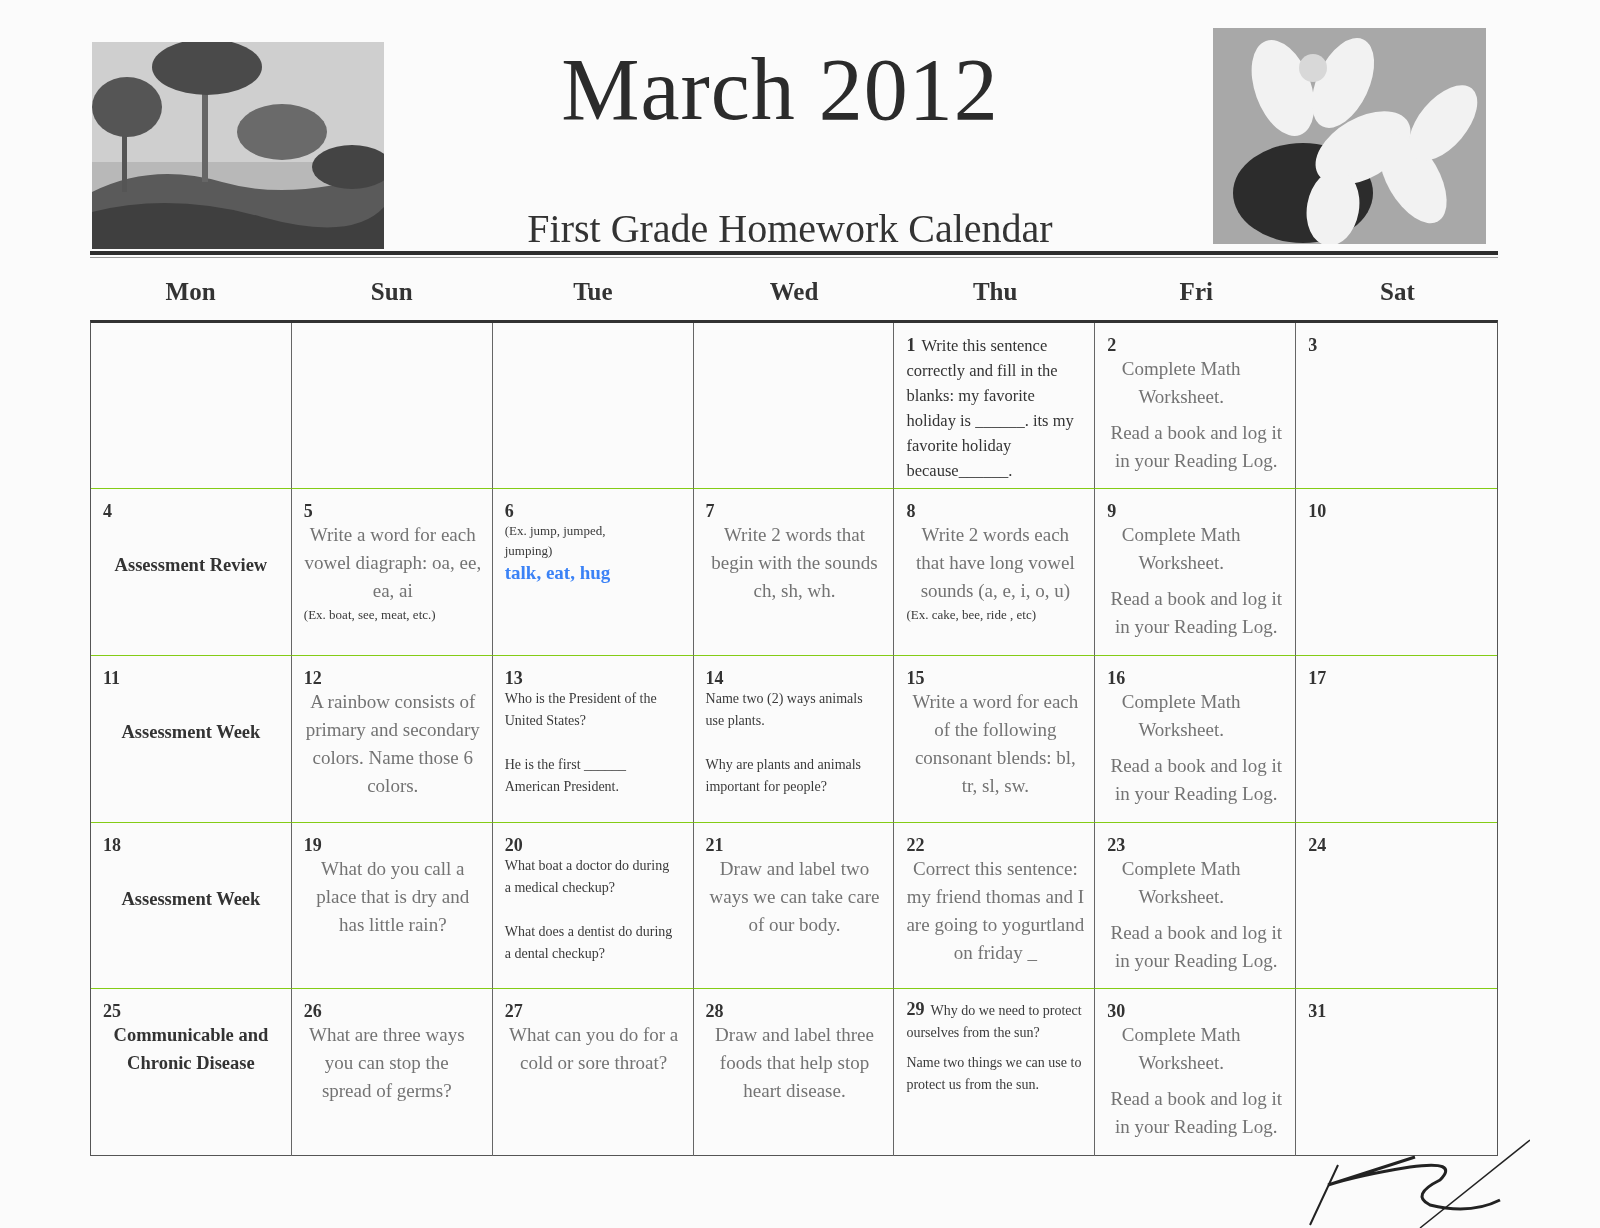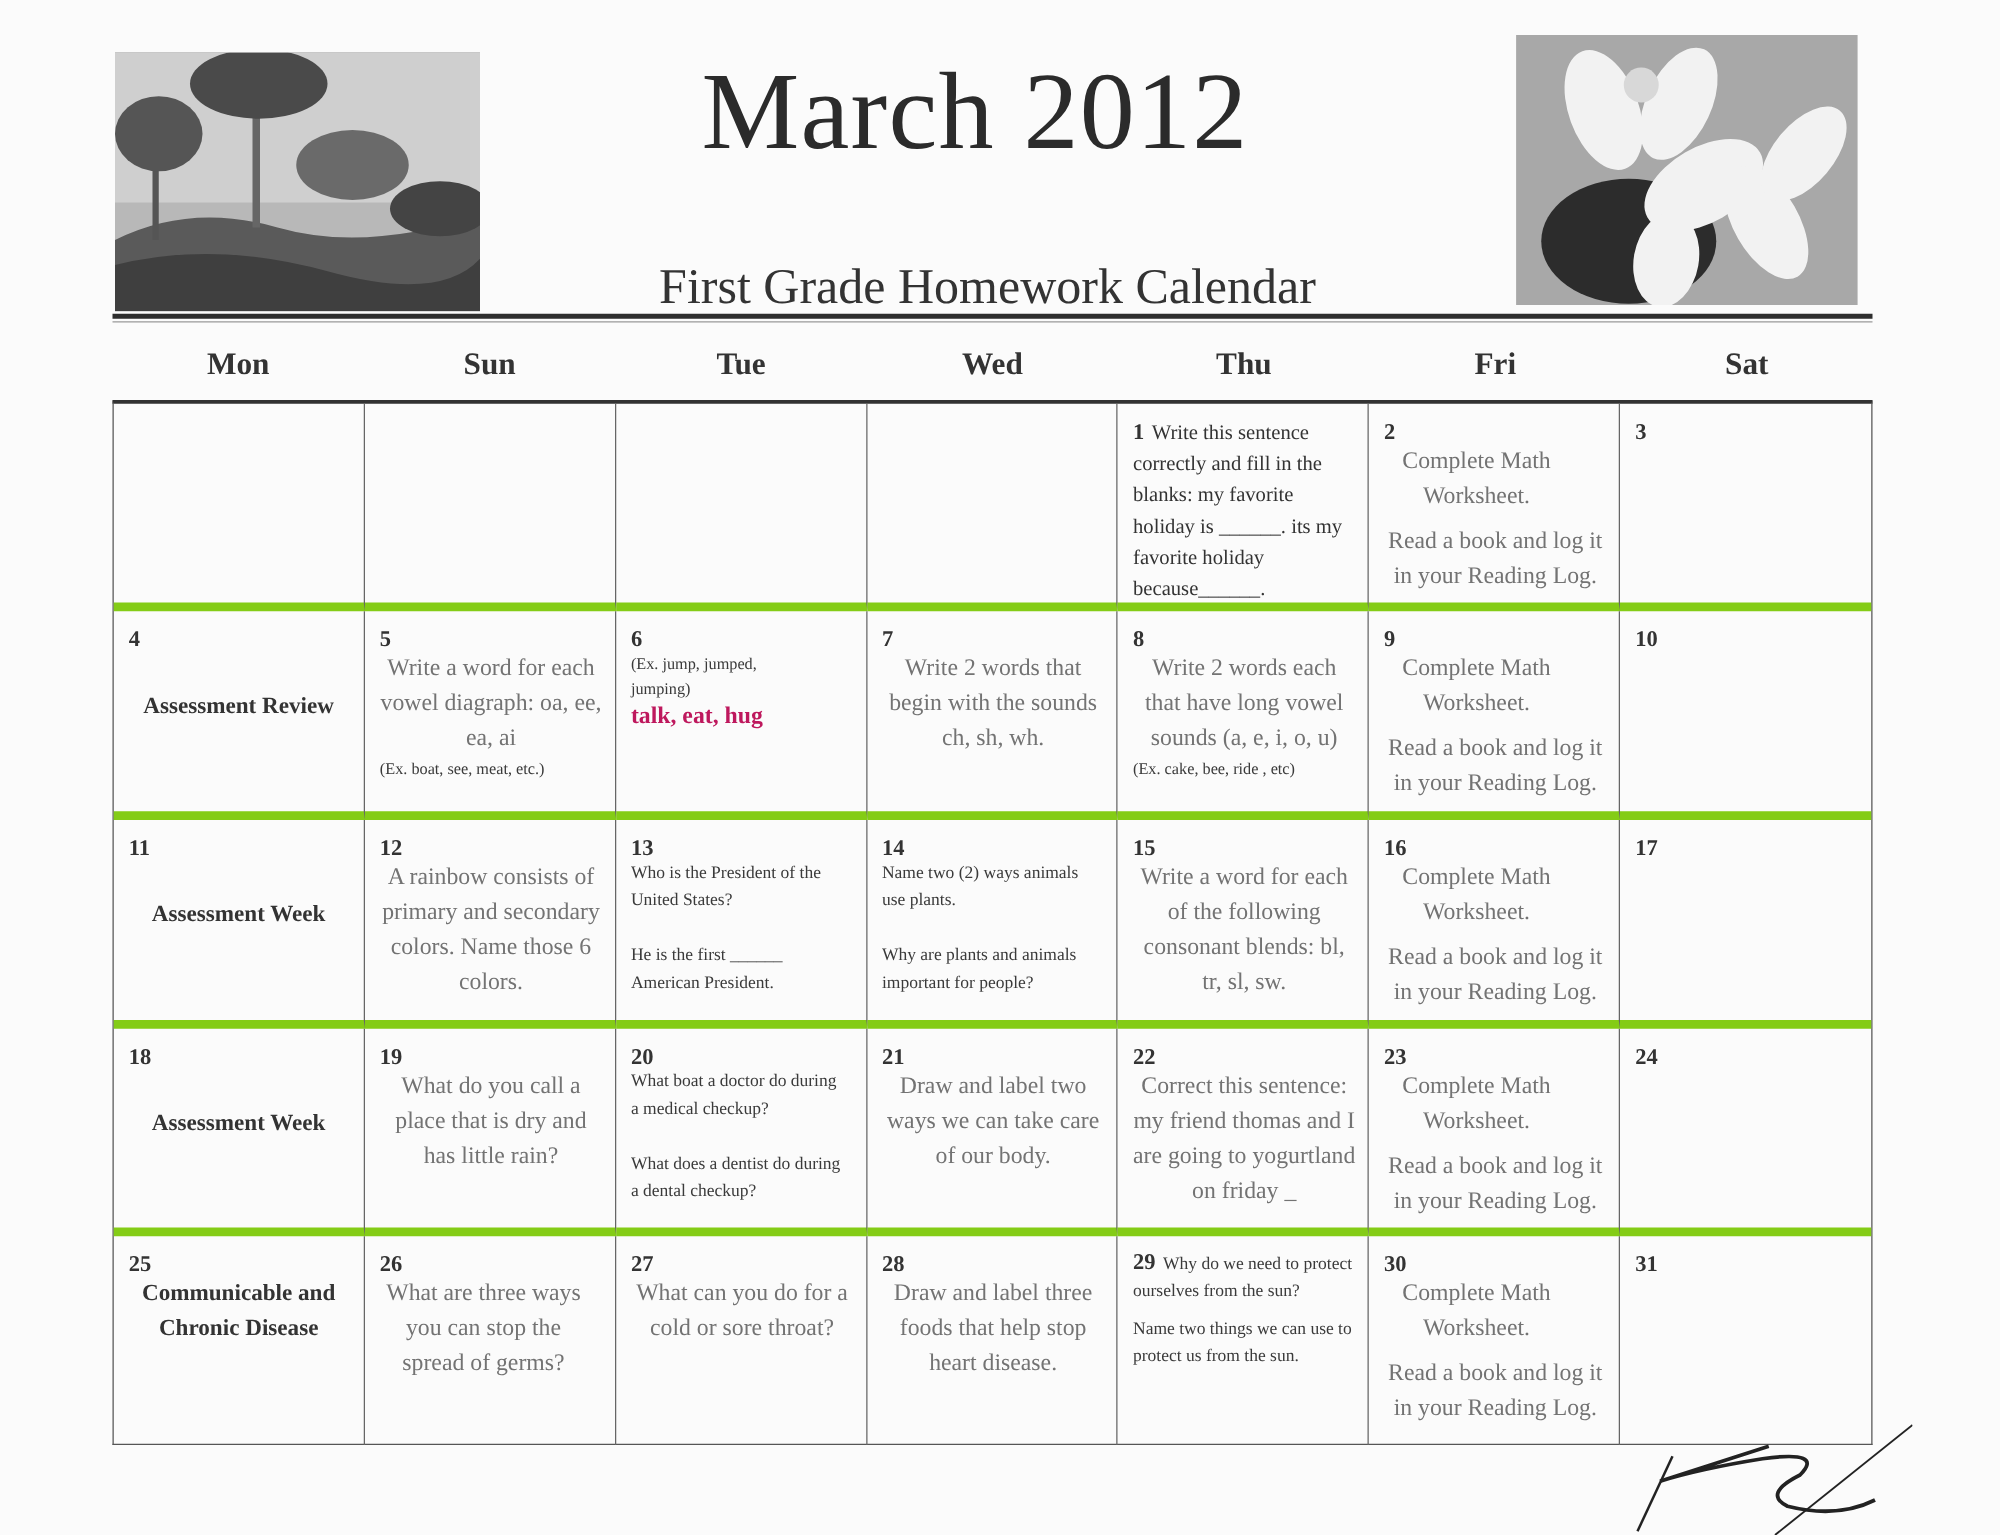--- a/index.html
+++ b/index.html
@@ -19,31 +19,31 @@
   .rule-thick { position: absolute; left: 90px; width: 1408px; top: 251px; height: 4px; background: #2e2e2e; }
   .rule-thin { position: absolute; left: 90px; width: 1408px; top: 257px; height: 1px; background: #9a9a9a; }
 
   .day-headers { position: absolute; left: 90px; top: 272px; width: 1408px; height: 40px; display: flex; }
   .day-header { flex: 1; text-align: center; font-weight: bold; font-size: 25px; line-height: 40px; color: #333; }
 
   .grid { position: absolute; left: 90px; top: 320px; width: 1408px; height: 836px;
           border-top: 3px solid #333; border-left: 1.5px solid #555; border-right: 1.5px solid #555;
           border-bottom: 1.5px solid #555;
           display: grid; grid-template-columns: repeat(7, 1fr); grid-template-rows: 166px 167px 167px 166px 167px; }
-  .cell { border-right: 1px solid #666; border-bottom: 7px solid #84cc16; padding: 12px 10px 6px 12px; position: relative; overflow: hidden; }
+  .cell { border-right: 1px solid #666; border-bottom: 1px solid #84cc16; padding: 12px 10px 6px 12px; position: relative; overflow: hidden; }
   .cell:nth-child(7n) { border-right: none; }
   .cell.lastrow { border-bottom: none; }
 
   .daynum { font-weight: bold; font-size: 18px; line-height: 20px; color: #333; display: block; }
   .daynum.inline { display: inline; margin-right: 6px; }
   .txt-lg { font-size: 19px; line-height: 28px; color: #737373; text-align: center; }
   .txt-md { font-size: 16.5px; line-height: 25px; color: #333; }
   .txt-sm { font-size: 14px; line-height: 22px; color: #3a3a3a; }
   .txt-xs { font-size: 13px; line-height: 20px; color: #3a3a3a; }
-  .bold-lg { font-weight: bold; font-size: 19px; line-height: 24px; color: #be185d; }
+  .bold-lg { font-weight: bold; font-size: 19px; line-height: 24px; color: #3b82f6; }
   .gap { height: 8px; }
   .gap-lg { height: 22px; }
   .event { font-weight: bold; font-size: 18.5px; line-height: 28px; text-align: center; color: #333; }
   .event-wrap { position: absolute; left: 0; right: 0; top: 62px; }
   .event-wrap.two { top: 32px; }
 
   .signature { position: absolute; left: 1300px; top: 1135px; width: 230px; height: 93px; }
 </style>
 </head>
 <body>

